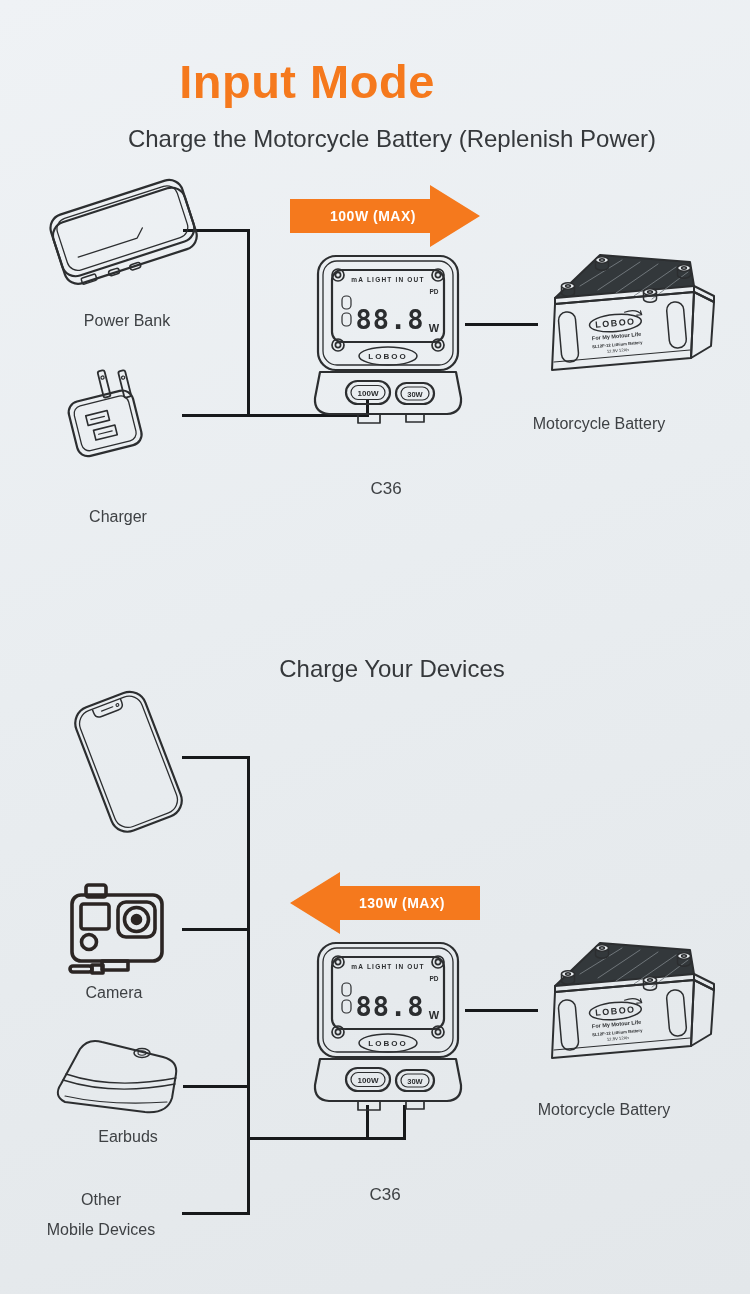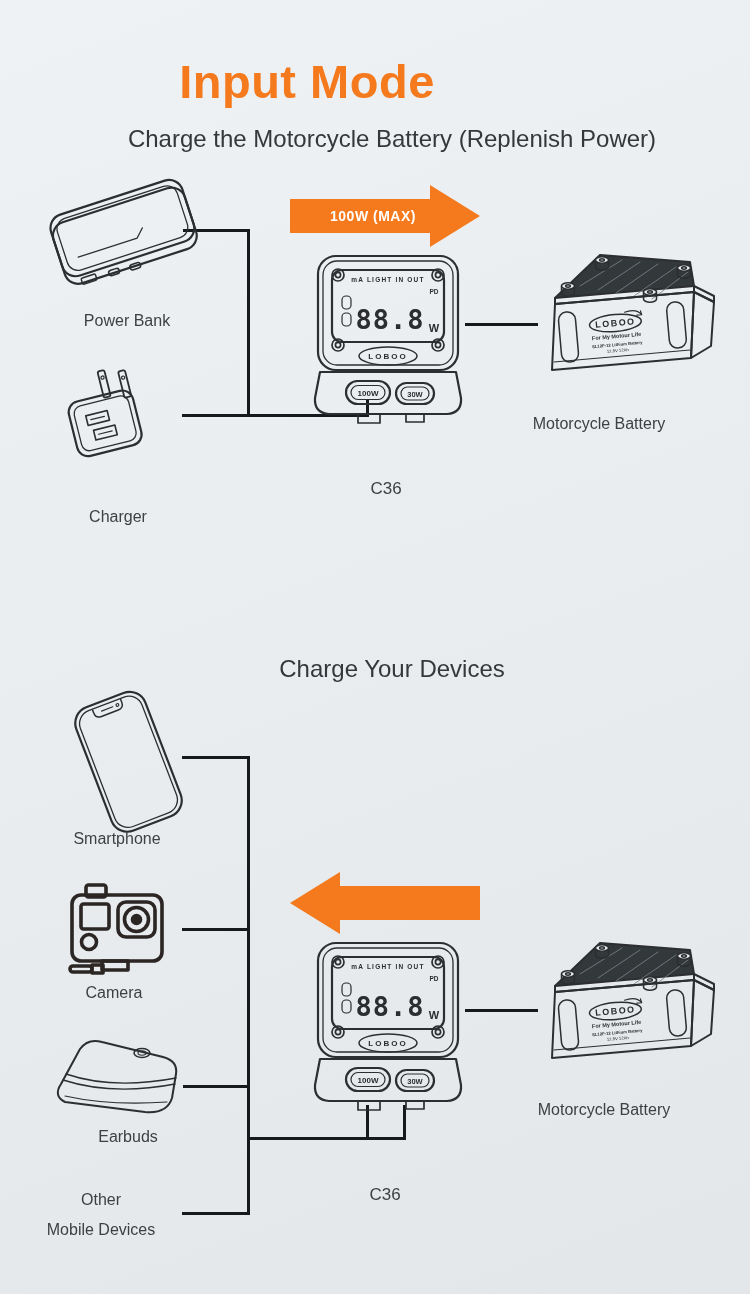--- a/index.html
+++ b/index.html
@@ -189,21 +189,20 @@
     <svg width="135" height="150" viewBox="0 0 135 150">
       <g class="line-art" transform="rotate(-21 67 75)" stroke-width="2.2">
         <rect x="33" y="11" width="74" height="132" rx="17"></rect>
         <rect x="37" y="15" width="66" height="124" rx="14" stroke-width="1.3"></rect>
         <path d="M55 16 L55 19 Q55 25 61 25 L79 25 Q85 25 85 19 L85 16" stroke-width="1.5"></path>
         <path d="M63 20 L75 20" stroke-width="1.2"></path>
         <circle cx="80" cy="20" r="1.4" stroke-width="1.1"></circle>
       </g>
     </svg>
   </div>
-  <div class="dev-label" style="left:17px;top:824px;width:200px;">Smartphone</div>
 
   <div class="art" style="left:64px;top:880px;">
     <svg width="108" height="98" viewBox="0 0 108 98">
       <g stroke="#2B2523" fill="none" stroke-linejoin="round" stroke-linecap="round" stroke-width="3.6">
         <rect x="22" y="5" width="20" height="12" rx="2.5"></rect>
         <rect x="8" y="15" width="90" height="66" rx="9"></rect>
         <rect x="17" y="24" width="28" height="25" rx="2.5"></rect>
         <rect x="54" y="22" width="37" height="35" rx="8"></rect>
         <circle cx="72.5" cy="39.5" r="12"></circle>
         <circle cx="72.5" cy="39.5" r="4" fill="#2B2523"></circle>
@@ -232,20 +231,21 @@
     <div>Other</div>
     <div>Mobile Devices</div>
   </div>
 
   <div class="dev-label" style="left:28px;top:1122px;width:200px;">Earbuds</div>
 
   <div class="arrow" style="left:290px;top:872px;">
     <svg width="190" height="62" viewBox="0 0 190 62">
       <polygon points="190,14 50,14 50,0 0,31 50,62 50,48 190,48" fill="#F5791D"></polygon>
     </svg>
+    <div class="arrow-label" style="left:36px;width:152px;">130W (MAX)</div>
   </div>
 
   <div class="art" style="left:308px;top:935px;">
     <svg width="160" height="180" viewBox="0 0 160 180">
       <g class="line-art" stroke-width="2.2">
         <rect x="10" y="8" width="140" height="114" rx="18"></rect>
         <rect x="15" y="13" width="130" height="104" rx="14" stroke-width="1.3"></rect>
         <rect x="24" y="22" width="112" height="72" rx="10"></rect>
         <g stroke-width="1.7">
           <circle cx="30" cy="27" r="6"></circle>

